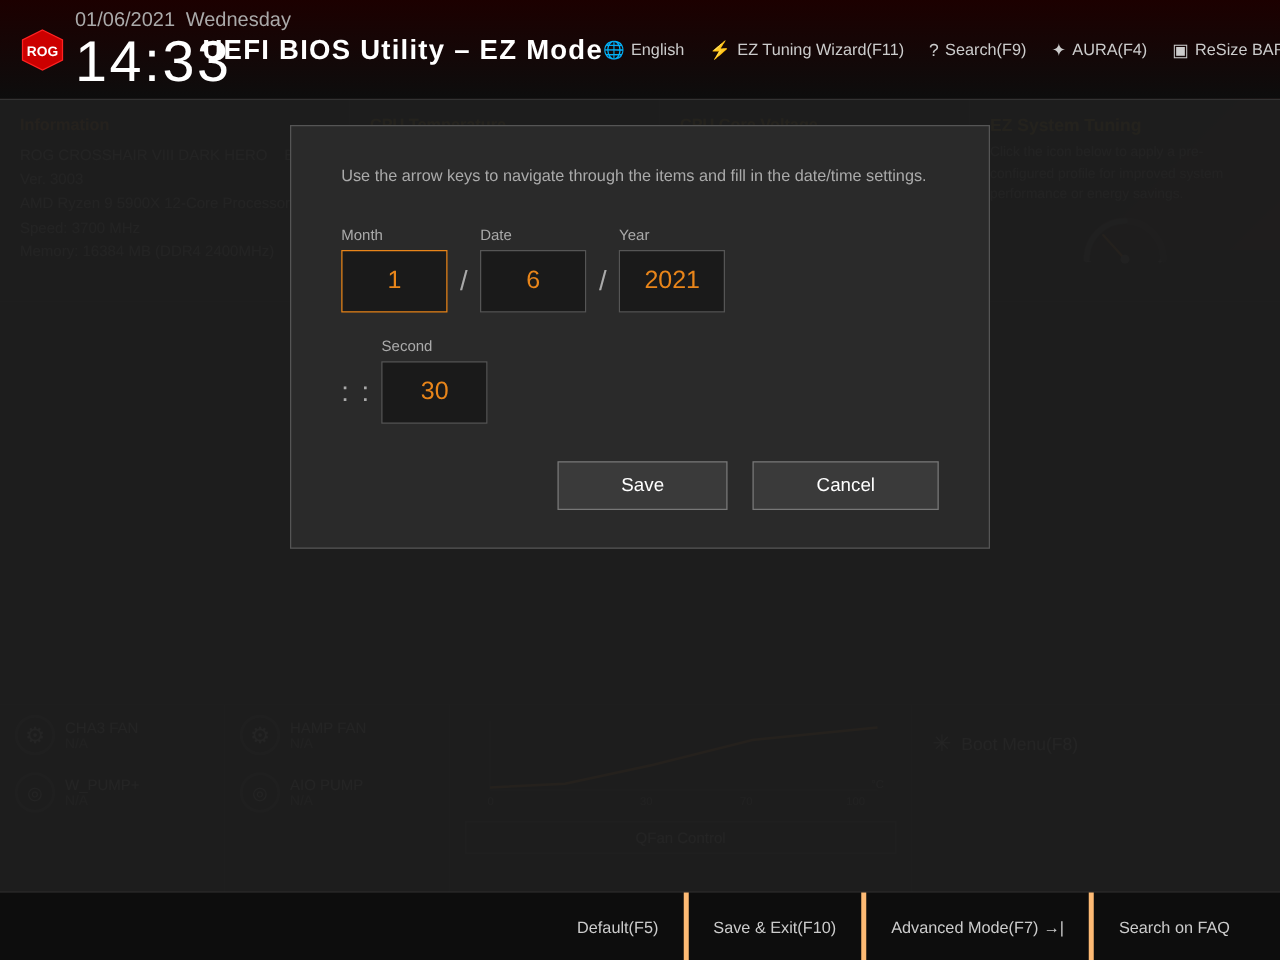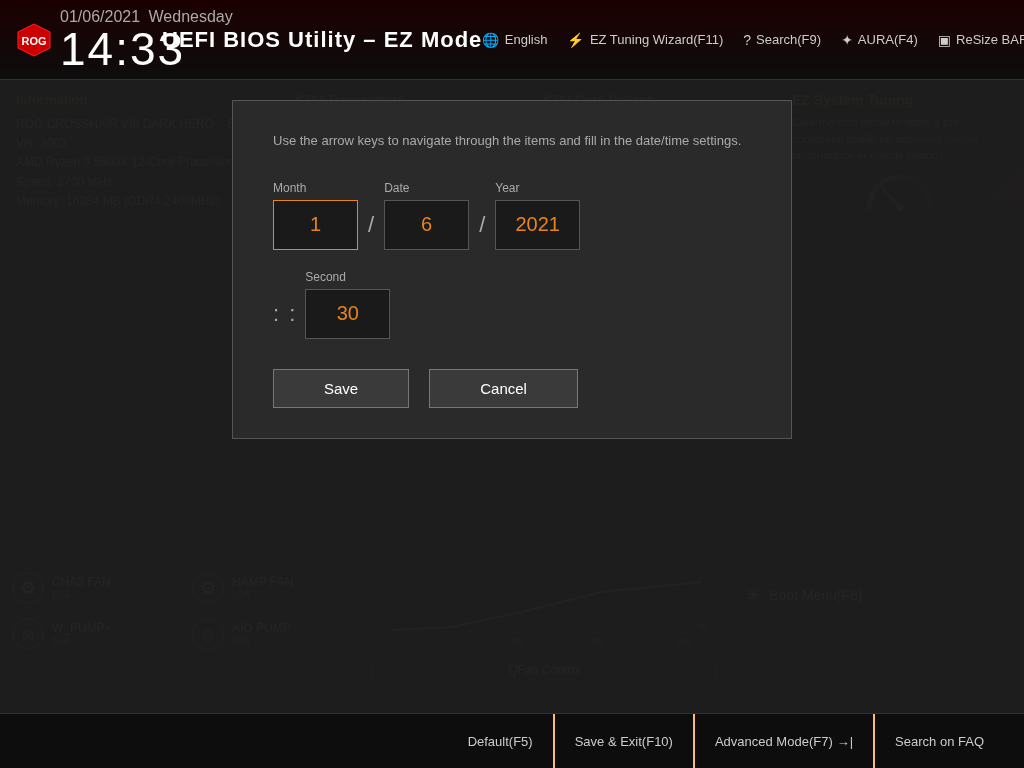--- a/index.html
+++ b/index.html
@@ -185,21 +185,21 @@
     }
 
     .dt-separator {
       font-size: 22px;
       color: #aaa;
       margin-top: 20px;
     }
 
     .dialog-buttons {
       display: flex;
-      justify-content: flex-start;
+      justify-content: flex-end;
       gap: 20px;
     }
 
     .btn-save {
       background: #3a3a3a;
       border: 1px solid #777;
       color: #fff;
       font-size: 15px;
       padding: 10px 50px;
       cursor: pointer;
@@ -306,21 +306,21 @@
       justify-content: flex-end;
       padding: 0 20px;
       gap: 0;
     }
 
     .footer-btn {
       color: #ccc;
       font-size: 13px;
       padding: 0 20px;
       cursor: pointer;
-      border-right: 2px solid #fdba74;
+      border-right: 4px solid #fdba74;
       height: 100%;
       display: flex;
       align-items: center;
     }
     .footer-btn:last-child { border-right: none; }
 
     
     .speedometer-svg {
       width: 70px;
       height: 40px;

